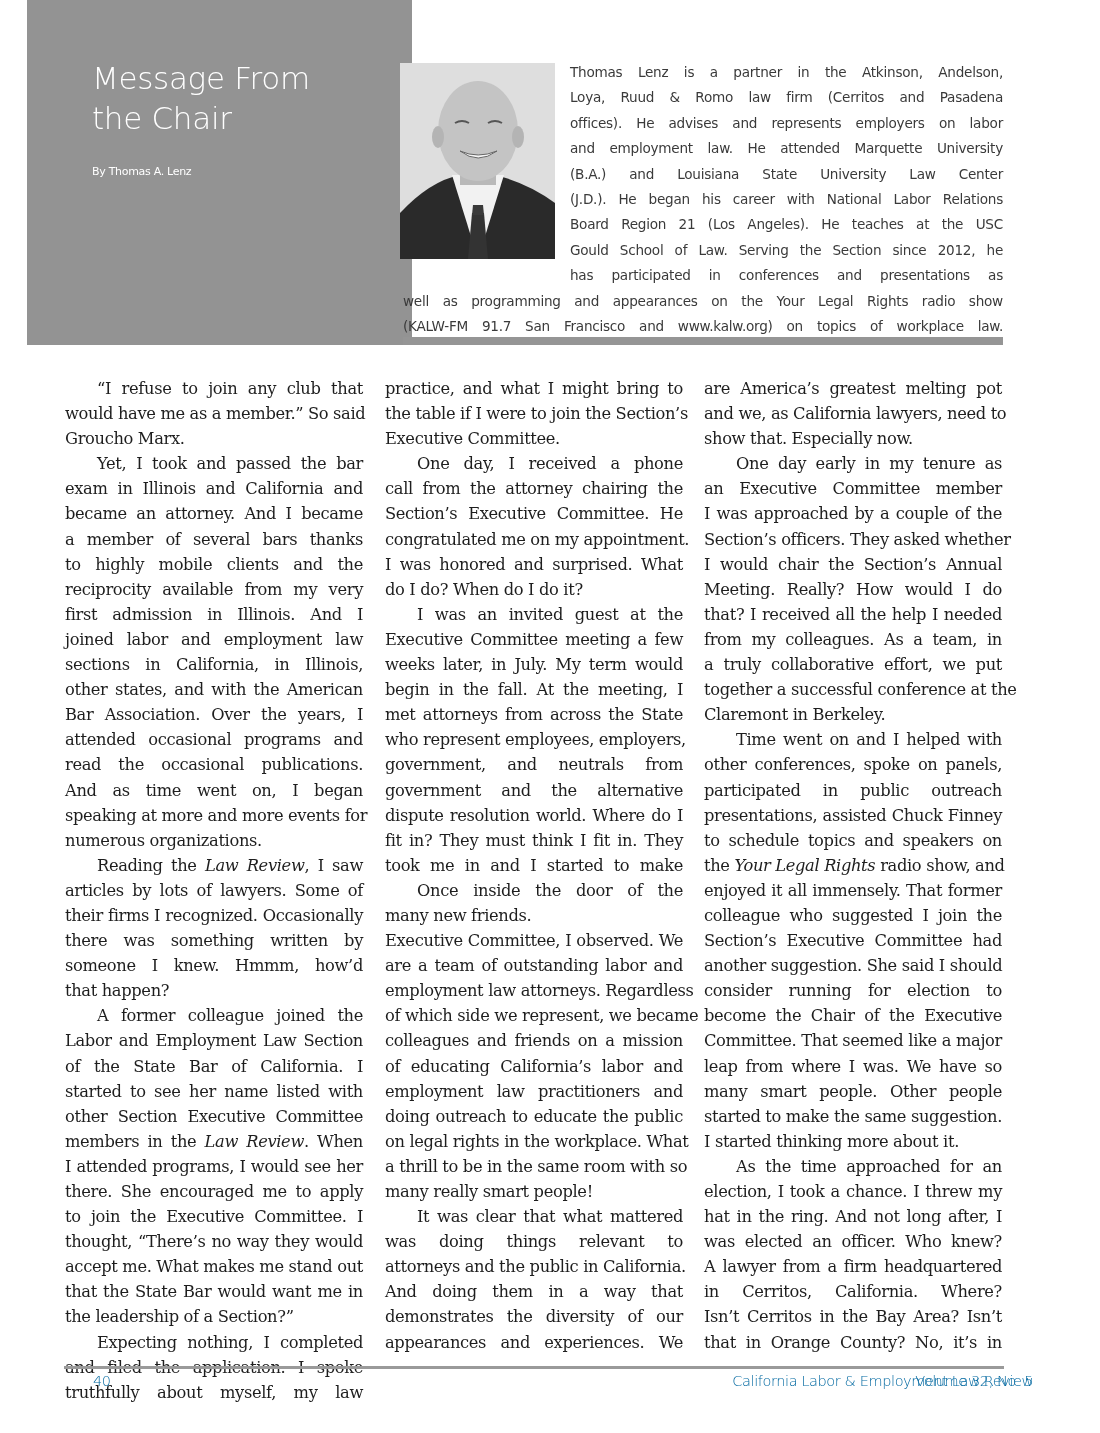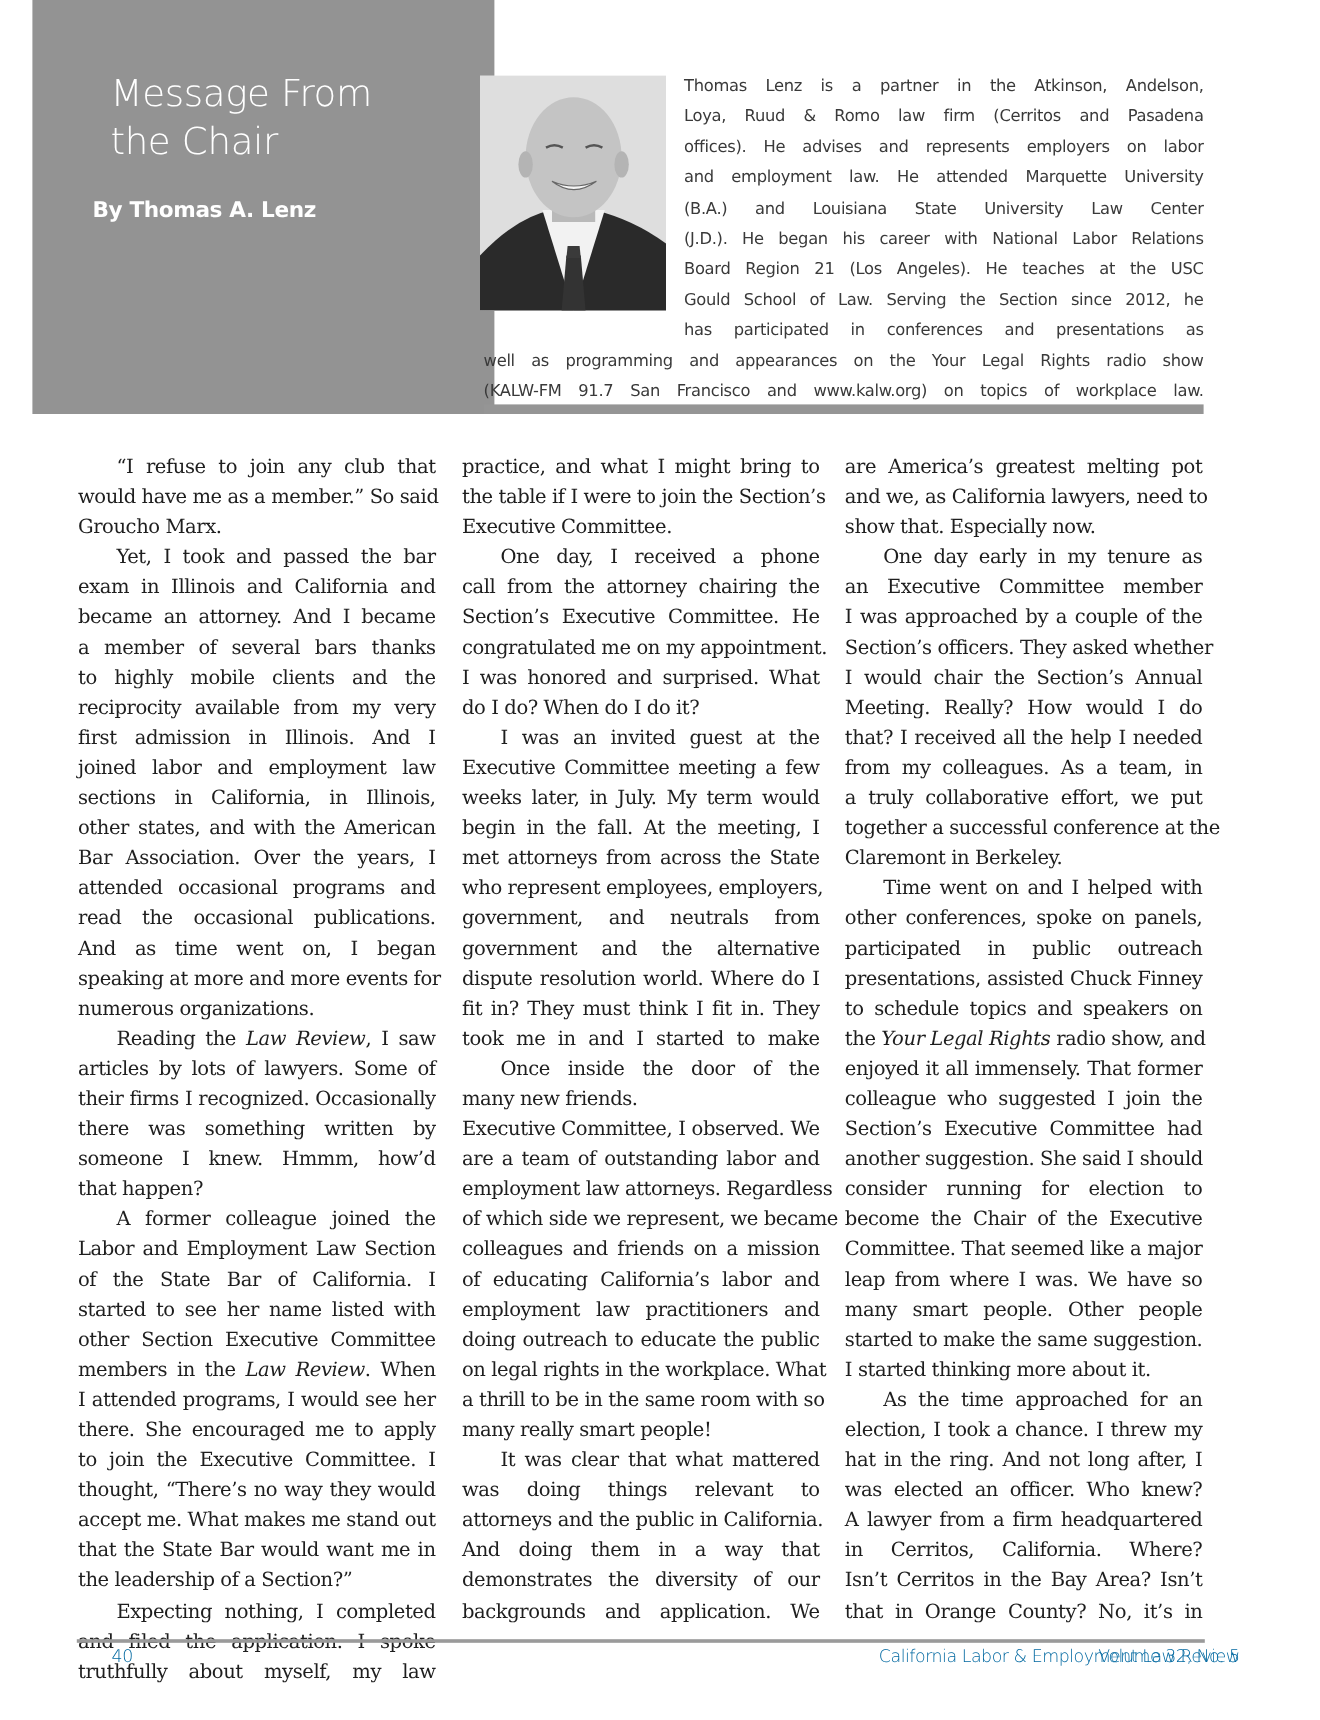--- a/index.html
+++ b/index.html
@@ -9,23 +9,23 @@
     position: absolute; left: 0; top: 0; width: 385px; height: 345px;
     background: #939393;
     margin-left: 27px;
   }
   .header-title {
     position: absolute; left: 65px; top: 58px; width: 300px;
     font-family: "DejaVu Sans", sans-serif; font-weight: 200;
     font-size: 31px; line-height: 40px; color: #ffffff; letter-spacing: -0.3px;
   }
   .header-byline {
-    position: absolute; left: 50px; top: 165px;
-    font-family: "DejaVu Sans", sans-serif; font-weight: bold;
-    font-size: 18px; color: #ffffff; letter-spacing: -0.3px;
+    position: absolute; left: 65px; top: 165px;
+    font-family: "DejaVu Sans", sans-serif; font-weight: normal;
+    font-size: 11px; color: #ffffff; letter-spacing: -0.3px;
   }
 
   .photo {
     position: absolute; left: 400px; top: 63px; width: 155px; height: 196px;
     background: linear-gradient(180deg, #e6e6e6 0%, #d9d9d9 100%);
     overflow: hidden;
   }
   .photo svg { display: block; }
 
   .bio {
@@ -190,21 +190,21 @@
     <span class="ln">employment law practitioners and</span>
     <span class="ln">doing outreach to educate the public</span>
     <span class="ln">on legal rights in the workplace. What</span>
     <span class="ln">a thrill to be in the same room with so</span>
     <span class="ln last">many really smart people!</span>
     <span class="ln ind">It was clear that what mattered</span>
     <span class="ln">was doing things relevant to</span>
     <span class="ln">attorneys and the public in California.</span>
     <span class="ln">And doing them in a way that</span>
     <span class="ln">demonstrates the diversity of our</span>
-    <span class="ln">backgrounds and application.  We</span>
+    <span class="ln">appearances and experiences.  We</span>
   </div>
 <div class="col col-3">
     <span class="ln">are America’s greatest melting pot</span>
     <span class="ln">and we, as California lawyers, need to</span>
     <span class="ln last">show that. Especially now.</span>
     <span class="ln ind">One day early in my tenure as</span>
     <span class="ln">an Executive Committee member</span>
     <span class="ln">I was approached by a couple of the</span>
     <span class="ln">Section’s officers. They asked whether</span>
     <span class="ln">I would chair the Section’s Annual</span>

